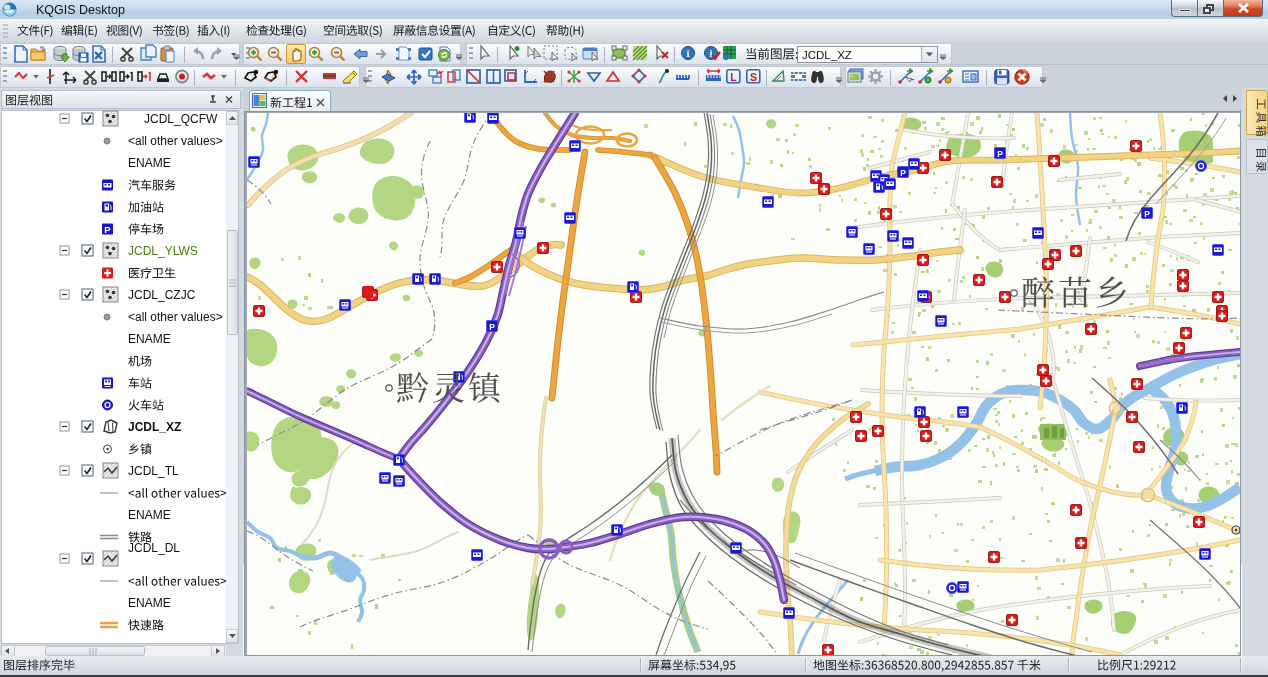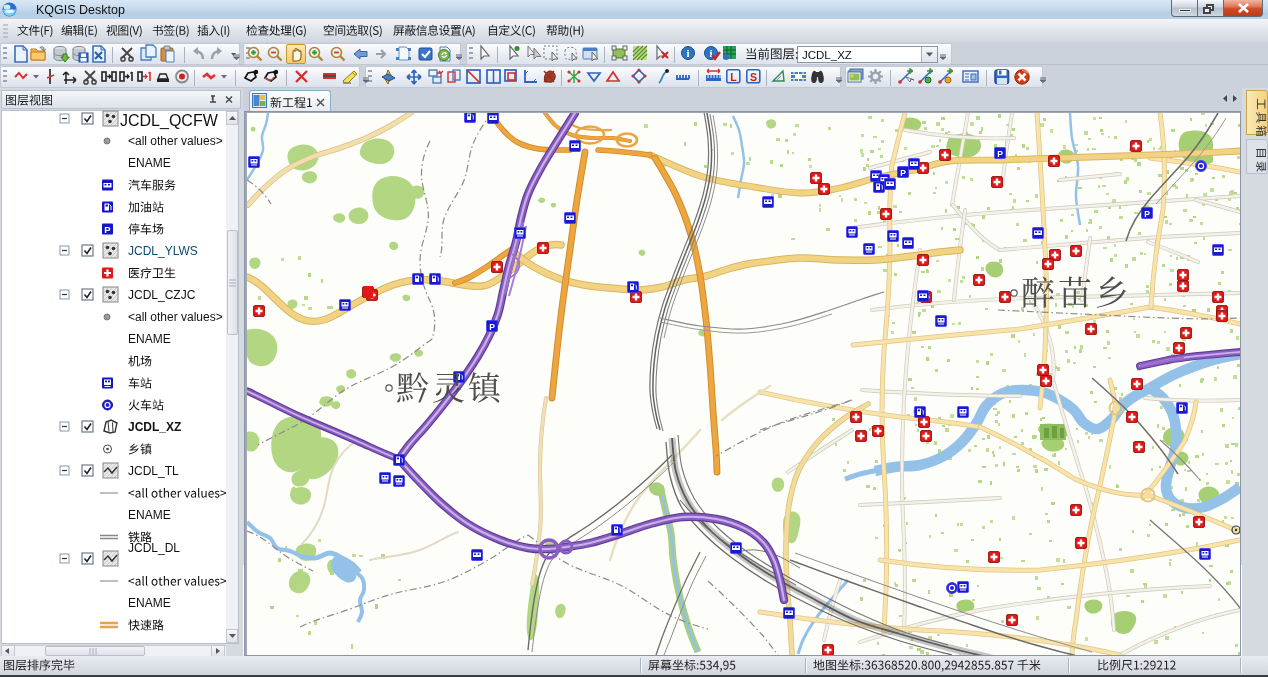--- a/index.html
+++ b/index.html
@@ -52,24 +52,24 @@
     <div class="abs" style="left:1px;top:90px;width:240px;height:19px;background:linear-gradient(180deg,#f4f6f9,#dde2ea);border:1px solid #b8c0cc"></div>
     <div class="abs" style="left:1px;top:110px;width:238px;height:534px;background:#fff;border:1px solid #b8c0cc"></div>
     <div class="abs" style="left:226px;top:111px;width:12px;height:532px;background:#f0f1f4"></div>
     <div class="abs" style="left:226px;top:111px;width:12px;height:14px;background:linear-gradient(180deg,#f5f6f8,#dfe3e9);border:1px solid #c2c8d2"></div>
     <div class="abs" style="left:226px;top:629px;width:12px;height:14px;background:linear-gradient(180deg,#f5f6f8,#dfe3e9);border:1px solid #c2c8d2"></div>
     <div class="abs" style="left:226.5px;top:230px;width:11px;height:105px;background:linear-gradient(90deg,#f2f3f6,#dde1e8);border:1px solid #b9c0cb;border-radius:2px"></div>
     <div class="abs" style="left:1px;top:645px;width:225px;height:12px;background:#f0f1f4;border-top:1px solid #c8ccd4"></div>
     <div class="abs" style="left:1px;top:645px;width:14px;height:12px;background:linear-gradient(180deg,#f5f6f8,#dfe3e9);border:1px solid #c2c8d2"></div>
     <div class="abs" style="left:211px;top:645px;width:14px;height:12px;background:linear-gradient(180deg,#f5f6f8,#dfe3e9);border:1px solid #c2c8d2"></div>
     <div class="abs" style="left:45px;top:646px;width:100px;height:10px;background:linear-gradient(180deg,#f2f3f6,#dde1e8);border:1px solid #b9c0cb;border-radius:2px"></div>
-    <div class="abs" style="left:120px;top:112px;font-size:16px;color:#111">JCDL_QCFW</div>
+    <div class="abs" style="left:144px;top:112px;font-size:12px;color:#111">JCDL_QCFW</div>
     <div class="abs" style="left:128px;top:134px;font-size:12px;color:#111">&lt;all other values&gt;</div>
     <div class="abs" style="left:128px;top:156px;font-size:12px;color:#111">ENAME</div>
-    <div class="abs" style="left:128px;top:244px;font-size:12px;color:#0c4a6e">JCDL_YLWS</div>
+    <div class="abs" style="left:128px;top:244px;font-size:12px;color:#4d7c0f">JCDL_YLWS</div>
     <div class="abs" style="left:128px;top:288px;font-size:12px;color:#111">JCDL_CZJC</div>
     <div class="abs" style="left:128px;top:310px;font-size:12px;color:#111">&lt;all other values&gt;</div>
     <div class="abs" style="left:128px;top:332px;font-size:12px;color:#111">ENAME</div>
     <div class="abs" style="left:128px;top:420px;font-size:12px;font-weight:bold;color:#111">JCDL_XZ</div>
     <div class="abs" style="left:128px;top:464px;font-size:12px;color:#111">JCDL_TL</div>
     <div class="abs" style="left:128px;top:508px;font-size:12px;color:#111">ENAME</div>
     <div class="abs" style="left:128px;top:541px;font-size:12px;color:#111">JCDL_DL</div>
     <div class="abs" style="left:128px;top:596px;font-size:12px;color:#111">ENAME</div>
     <div class="abs" style="left:243px;top:88px;width:999px;height:23px;background:#ccd2db"></div>
     <div class="abs" style="left:249px;top:90px;width:82px;height:21px;background:linear-gradient(180deg,#fdfdfe,#e9edf2);border:1px solid #8ab0c8;border-bottom:none;border-radius:3px 3px 0 0"></div>

